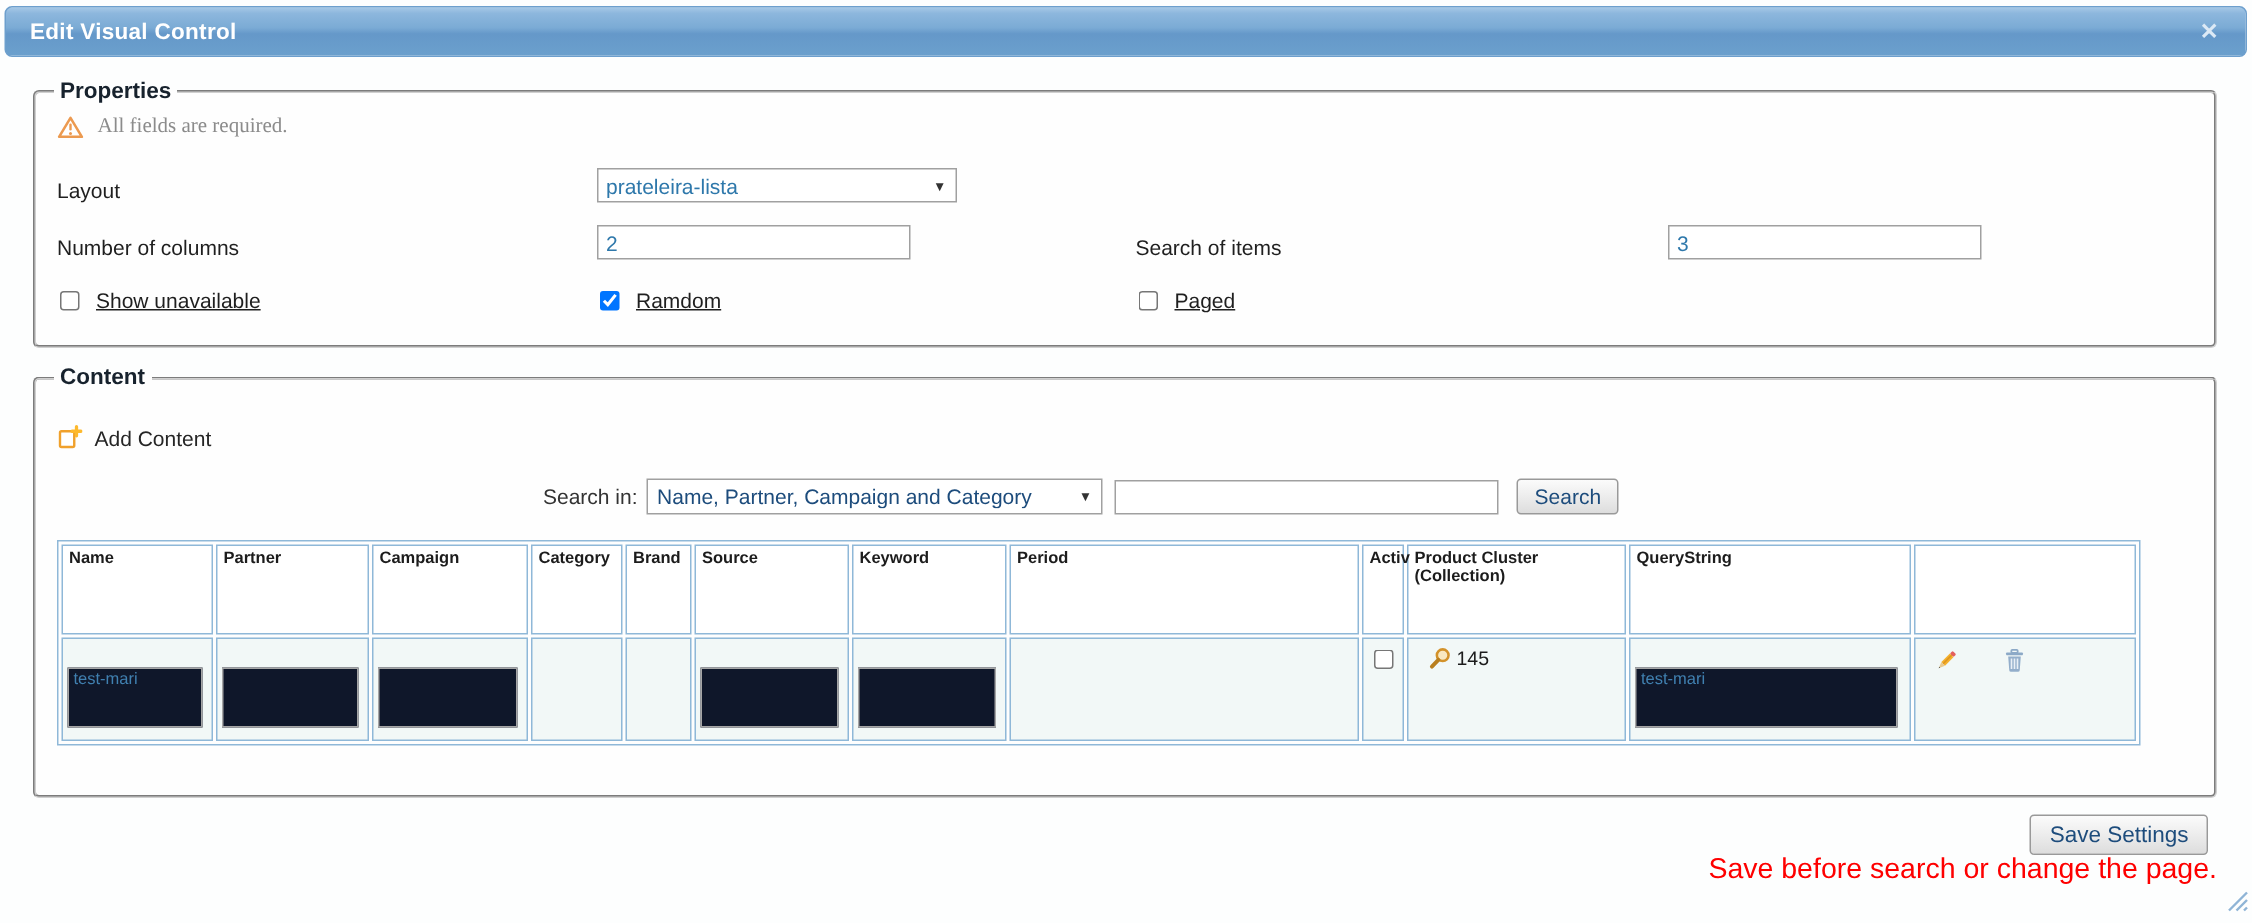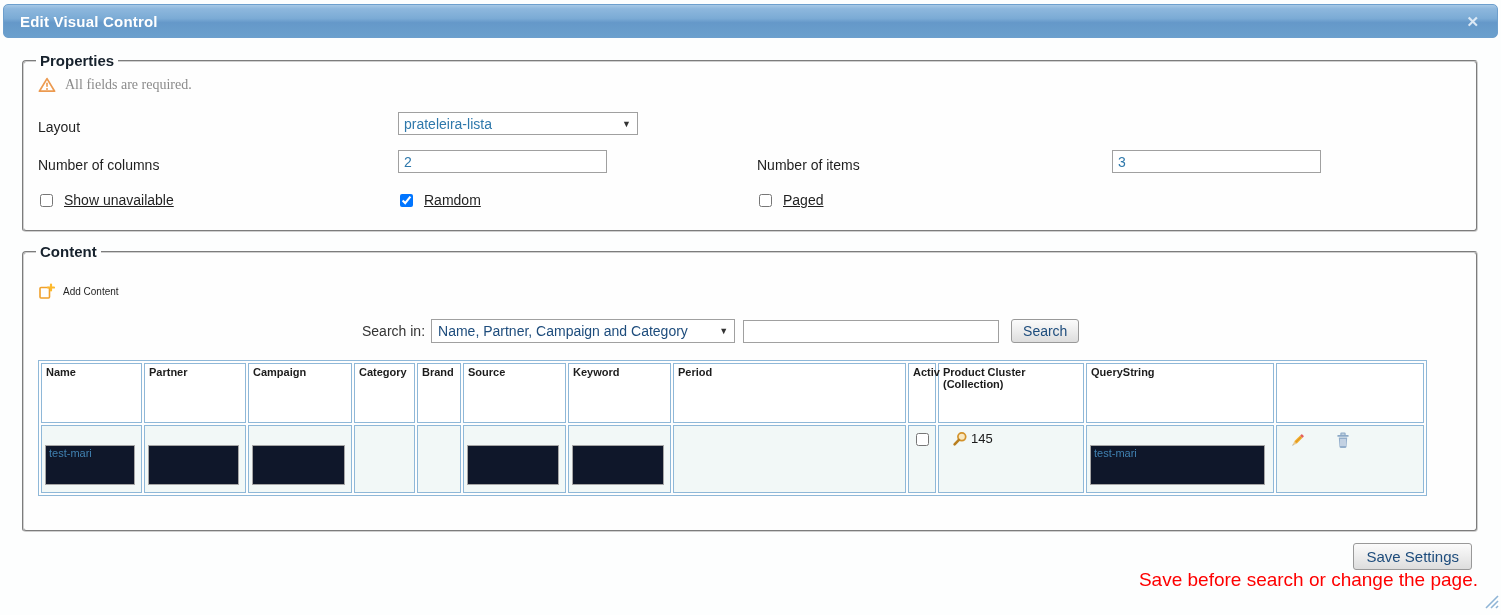--- a/index.html
+++ b/index.html
@@ -70,21 +70,21 @@
     width:209px; height:23px; border:1px solid #a0a0a0;
     font-family:"Liberation Sans", sans-serif;
     font-size:14px; color:#2e78ab; padding:0 5px; background:#fff;
   }
   .cb-group { display:flex; align-items:center; }
   .cb-group input[type=checkbox] { width:13px; height:13px; margin:0 11px 0 2px; }
   .cb-label { font-size:14px; color:#1f1f1f;text-decoration:underline; }
 
   
   .add-row { display:flex; align-items:center; gap:8px; margin-top:23px; }
-  .add-label { font-size:10px; color:#262626; }
+  .add-label { font-size:14px; color:#262626; }
 
   .search-row { display:flex; align-items:center; margin-top:19px; margin-left:324px; }
   .search-label { font-size:14px; color:#333; margin-right:6px; }
   #search-select { width:304px; height:24px; font-size:14px; color:#1d4c7c; padding:0 20px 0 6px; }
   #search-input {
     width:256px; height:23px; border:1px solid #a0a0a0; background:#fff;
     margin-left:8px; font-size:13px; padding:0 5px; color:#1d4c7c;
     font-family:"Liberation Sans", sans-serif;
   }
   .btn {
@@ -165,21 +165,21 @@
         <span class="select-arrow">▼</span>
       </span>
     </div>
   </div>
 
   <div class="prop-row row-numbers">
     <div class="prop-label">Number of columns</div>
     <div class="prop-col">
       <input class="num" value="2" style="">
     </div>
-    <div class="prop-col3">Number of items</div>
+    <div class="prop-col3">Search of items</div>
     <div>
       <input class="num" value="3" style="">
     </div>
   </div>
 
   <div class="prop-row row-checks">
     <div class="prop-label cb-group">
       <input type="checkbox" style="">
       <span class="cb-label">Show unavailable</span>
     </div>

